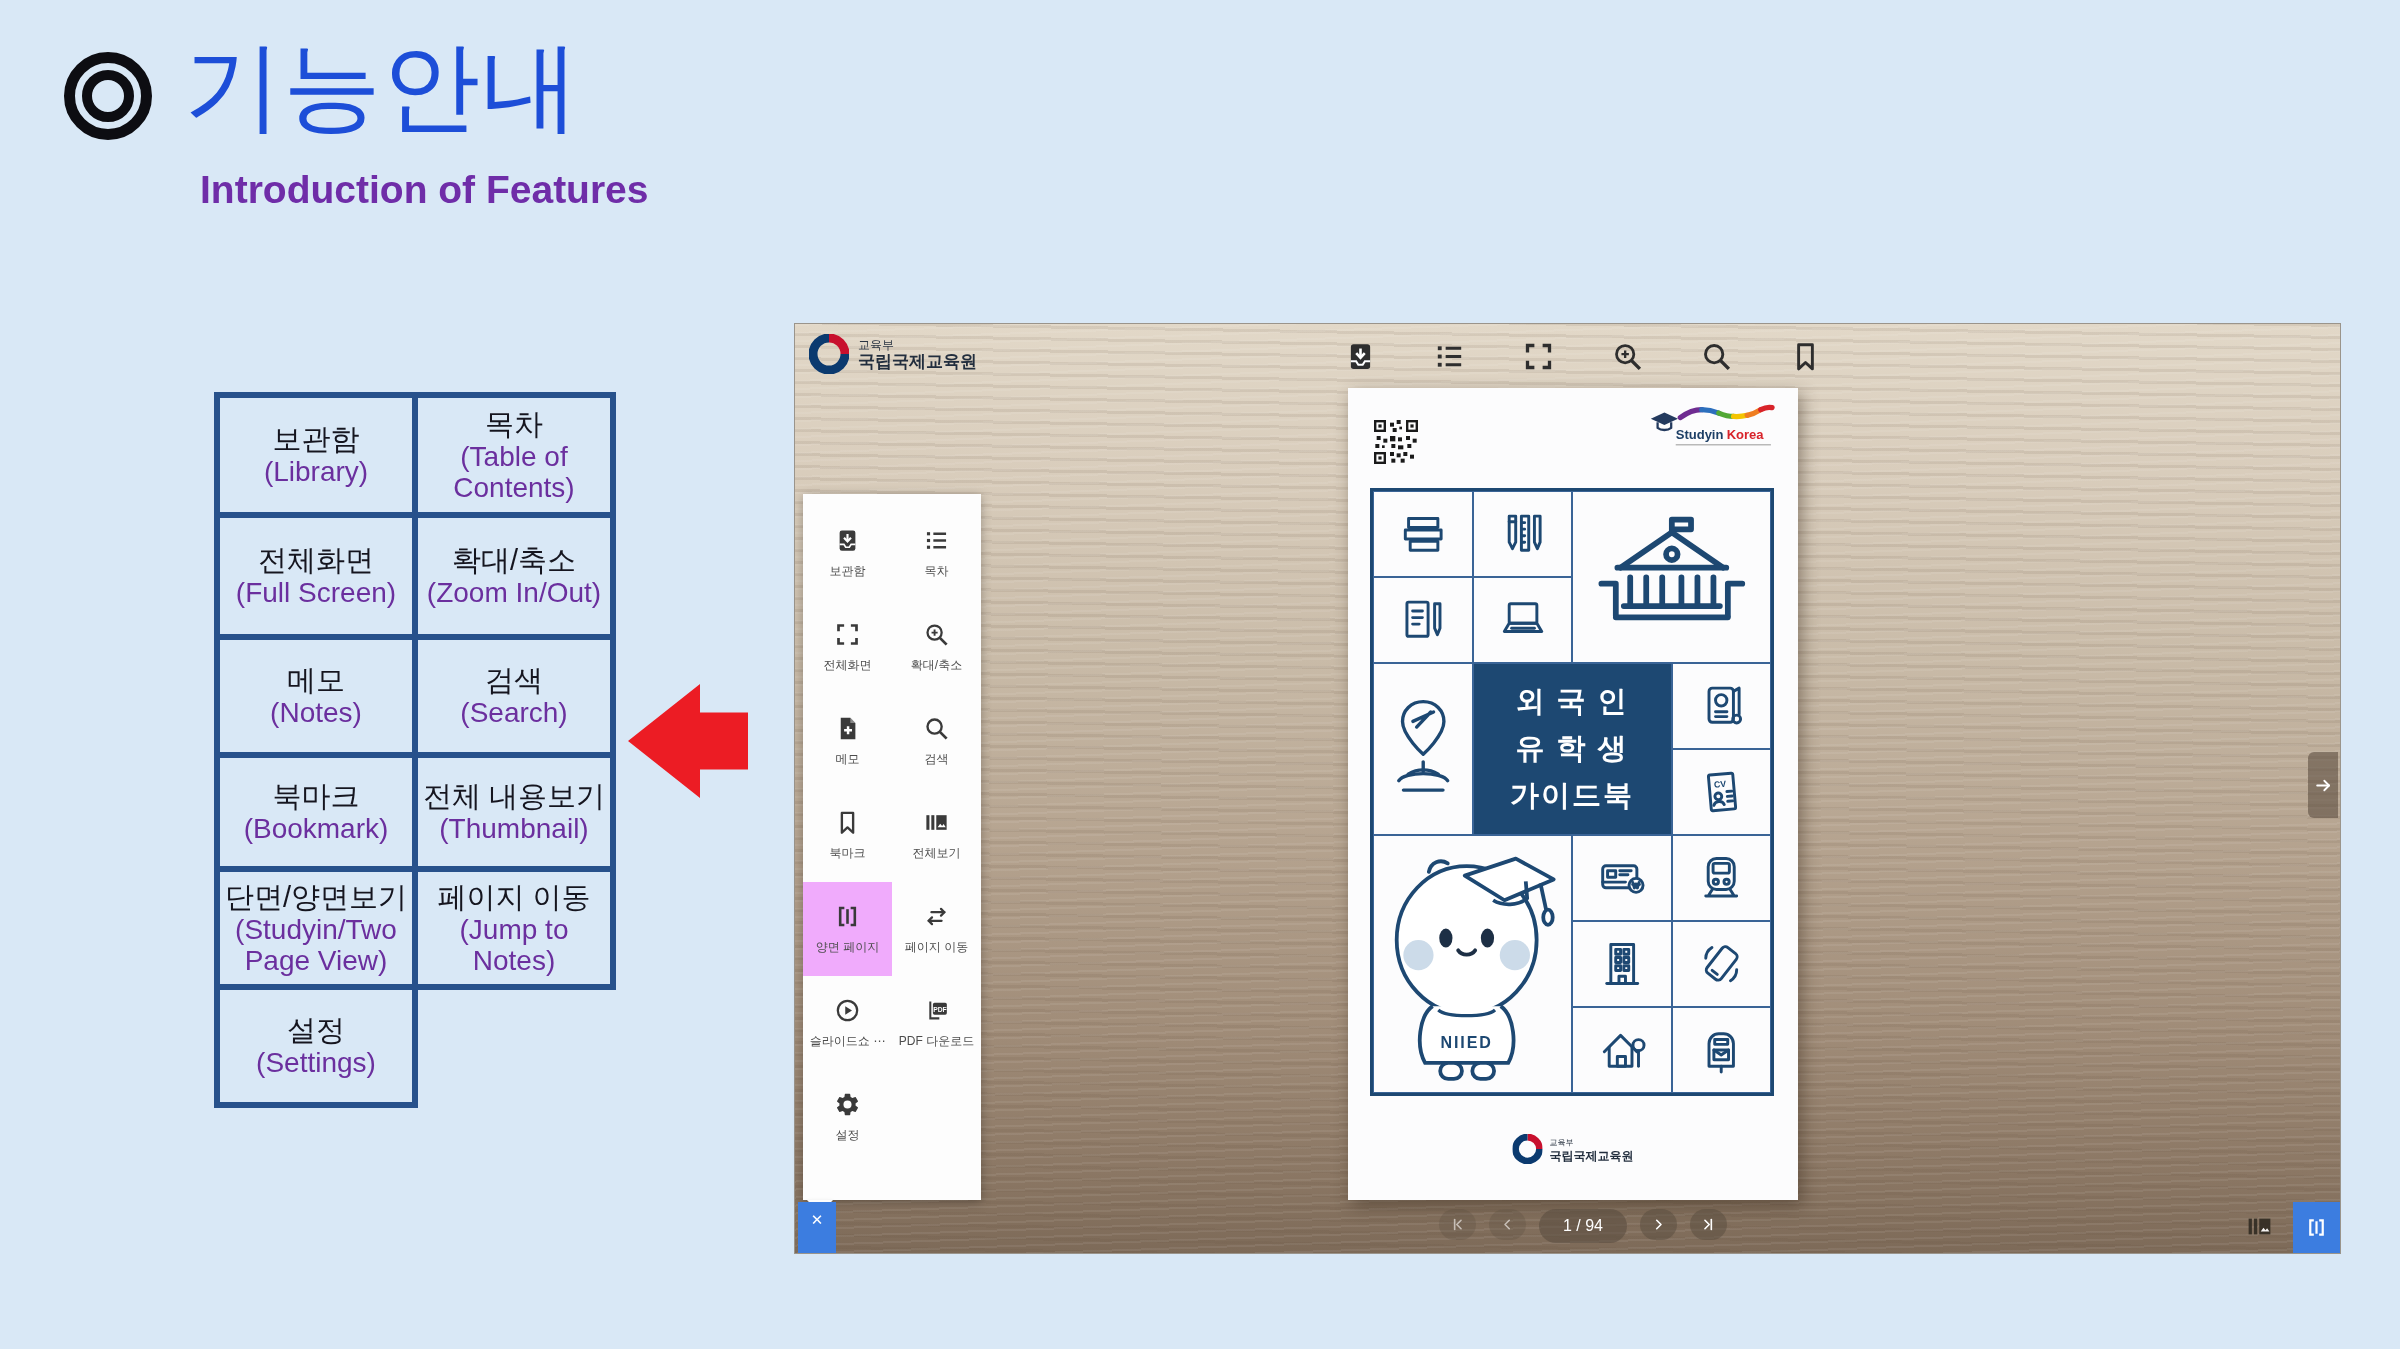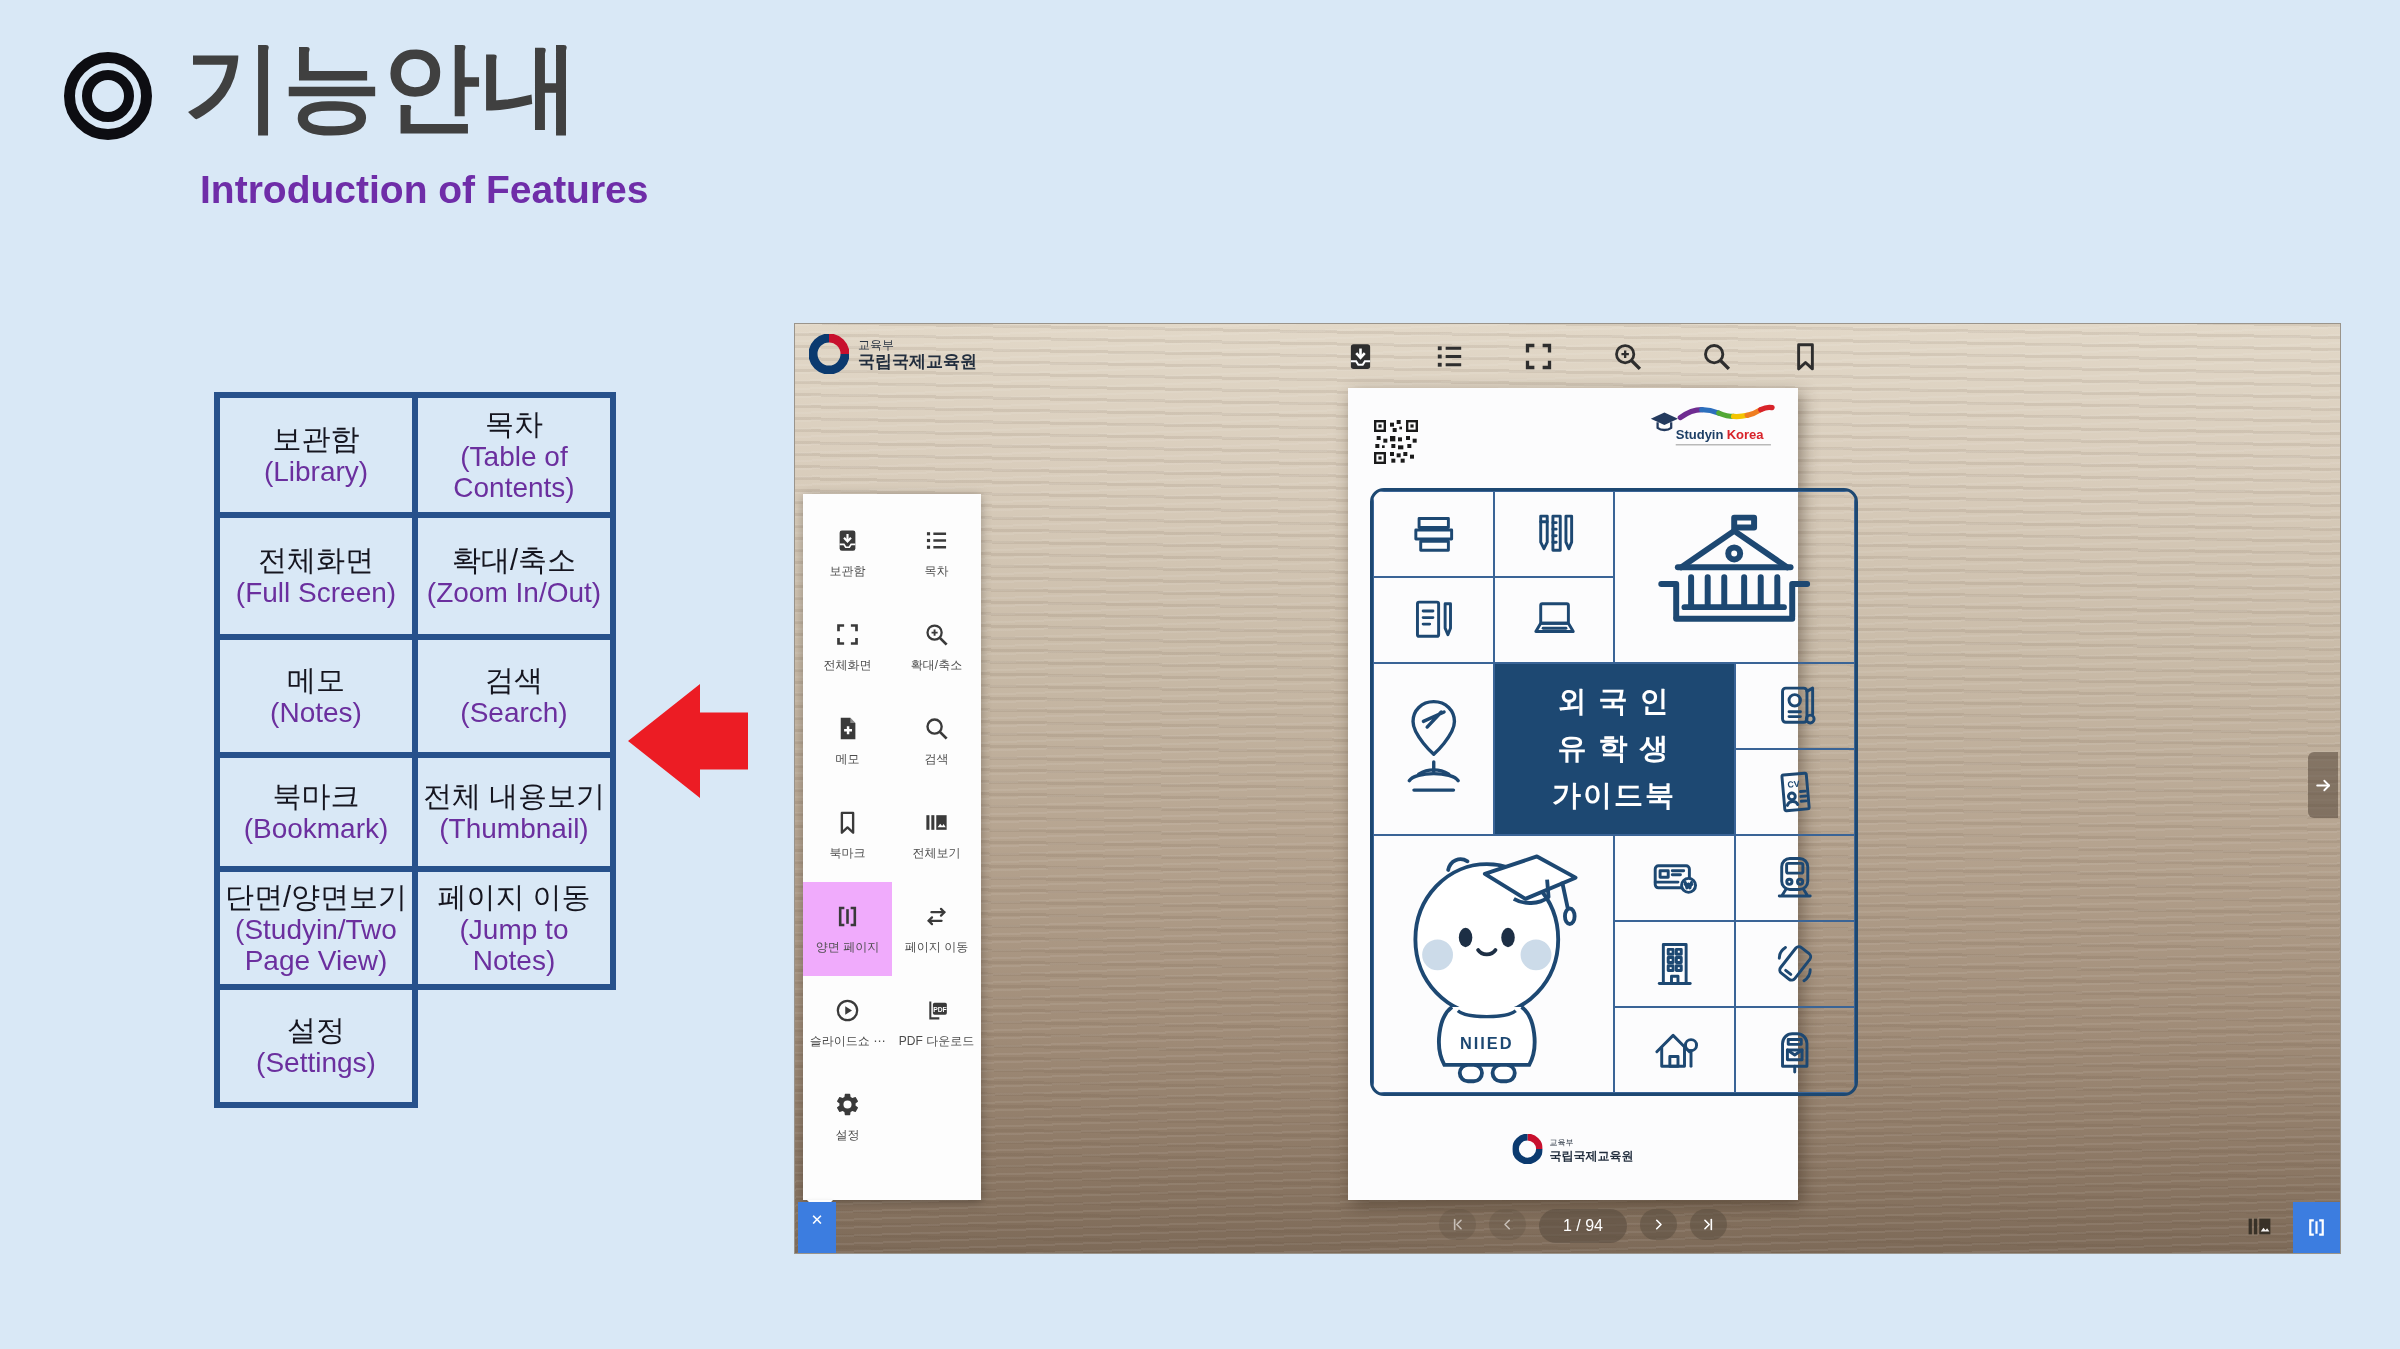--- a/index.html
+++ b/index.html
@@ -3,21 +3,21 @@
 <meta charset="utf-8">
 <style>
   html,body{margin:0;padding:0;}
   .slide{position:relative;width:2400px;height:1349px;background:#d9e8f6;overflow:hidden;
          font-family:"Liberation Sans","DejaVu Sans",sans-serif;}
 
   
   .title-icon{position:absolute;left:64px;top:52px;width:66px;height:66px;
               border:11px solid #0d0d12;border-radius:50%;}
   .title-icon::after{content:"";position:absolute;inset:7px;border:10px solid #0d0d12;border-radius:50%;}
-  .main-title{position:absolute;left:184px;top:22px;font-size:98px;font-weight:700;color:#404040;letter-spacing:1px;}
+  .main-title{position:absolute;left:184px;top:22px;font-size:98px;font-weight:400;color:#1d4ed8;letter-spacing:1px;}
   .subtitle{position:absolute;left:200px;top:168px;font-size:39px;font-weight:700;color:#6f2da8;}
 
   
   table.feature-table{position:absolute;left:214px;top:392px;border-collapse:collapse;}
   table.feature-table td{border:6px solid #27518b;text-align:center;vertical-align:middle;
                          width:184px;padding:2px 4px;}
   table.feature-table td.empty{border:none;}
   table.feature-table tr:nth-child(1) td{height:110px;}
   table.feature-table tr:nth-child(2) td{height:112px;}
   table.feature-table tr:nth-child(3) td{height:108px;}
@@ -62,22 +62,22 @@
              filter:drop-shadow(0 2px 2px rgba(0,0,0,.2));}
   .menu-close{position:absolute;left:3px;bottom:0;width:38px;height:51px;background:#3c7de0;color:#fff;
               display:flex;align-items:flex-start;justify-content:center;padding-top:9px;box-sizing:border-box;
               font-size:15px;font-weight:700;cursor:pointer;}
 
   
   .book-page{position:absolute;left:553px;top:64px;width:450px;height:812px;background:#fcfcfd;
              box-shadow:4px 6px 16px rgba(50,38,25,.45);}
   .qr{position:absolute;left:26px;top:32px;width:44px;height:44px;}
   .brand-logo{position:absolute;right:18px;top:16px;width:136px;height:52px;}
-  .cover-grid{position:absolute;left:22px;top:100px;width:488px;height:608px;border:3px solid #1d4872;
-              border-radius:14px;display:grid;grid-template-columns:repeat(4,1fr);
+  .cover-grid{position:absolute;left:22px;top:100px;width:404px;height:608px;border:3px solid #1d4872;
+              border-radius:0;display:grid;grid-template-columns:repeat(4,1fr);
               grid-template-rows:repeat(7,1fr);overflow:hidden;box-sizing:border-box;}
   .cover-cell{border:1px solid #3a6496;display:flex;align-items:center;justify-content:center;}
   .cover-cell svg{width:62%;height:62%;}
   .cover-cell.big svg{width:78%;height:78%;}
   .cover-title{background:#1d4872;color:#fff;display:flex;flex-direction:column;align-items:center;
                justify-content:center;gap:7px;font-size:29px;font-weight:700;letter-spacing:2px;}
   .cover-mascot{position:relative;}
   .cover-mascot svg{position:absolute;width:96%;height:98%;left:0;top:2%;}
   .book-footer{position:absolute;left:50%;transform:translateX(-50%);bottom:32px;display:flex;gap:7px;align-items:center;}
   .book-footer svg{width:30px;height:30px;}

